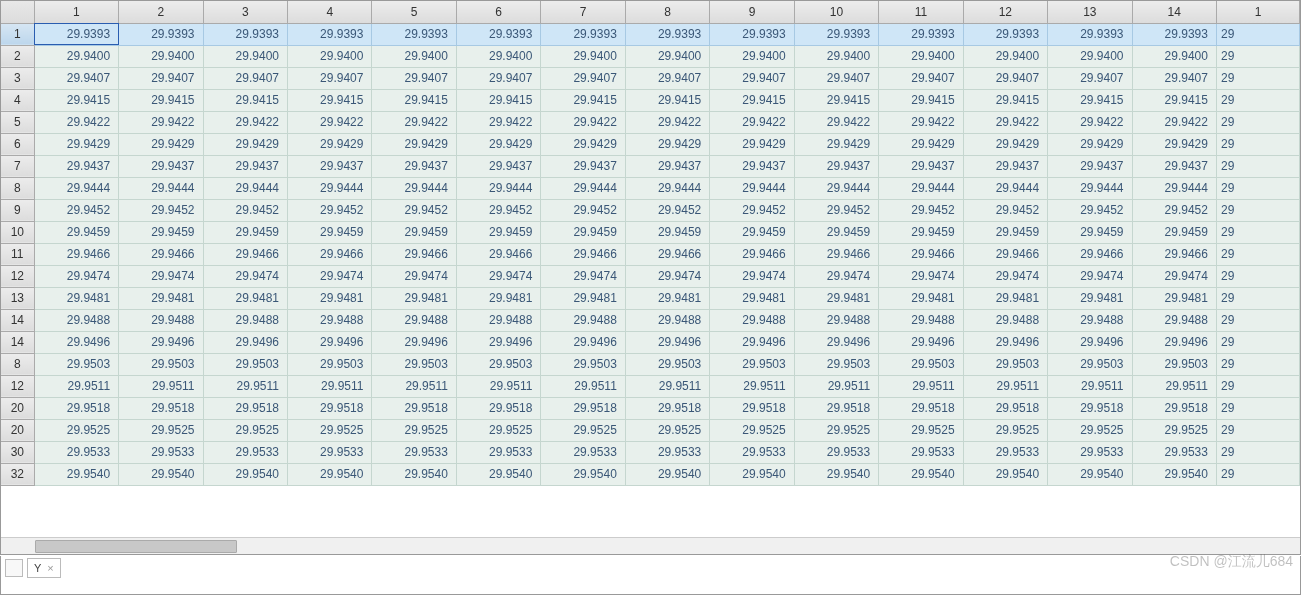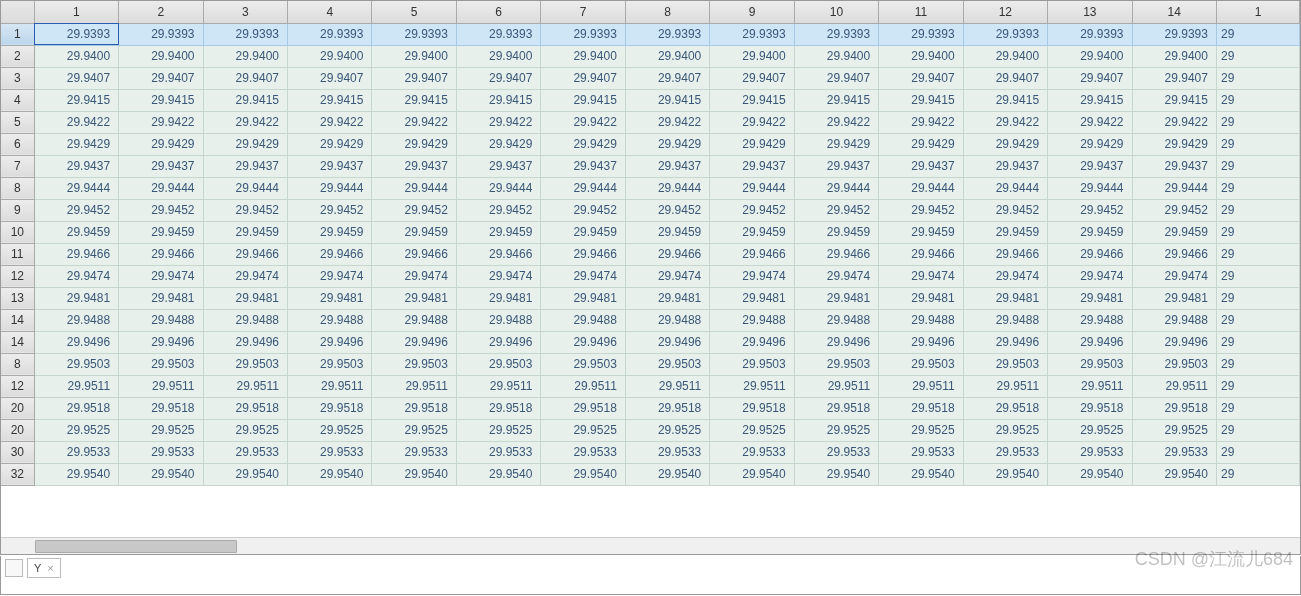--- a/index.html
+++ b/index.html
@@ -148,21 +148,21 @@
   }
   .tabbar .tab .close {
     color: #999;
     font-size: 11px;
   }
   .watermark {
     position: absolute;
     right: 8px;
     bottom: 25px;
     color: rgba(0,0,0,0.25);
-    font-size: 18px;
+    font-size: 14px;
     pointer-events: none;
     font-family: sans-serif;
     margin-top: 19px;
   }
 </style>
 </head>
 <body>
 
 <div class="viewport">
   <div class="grid" id="grid">

